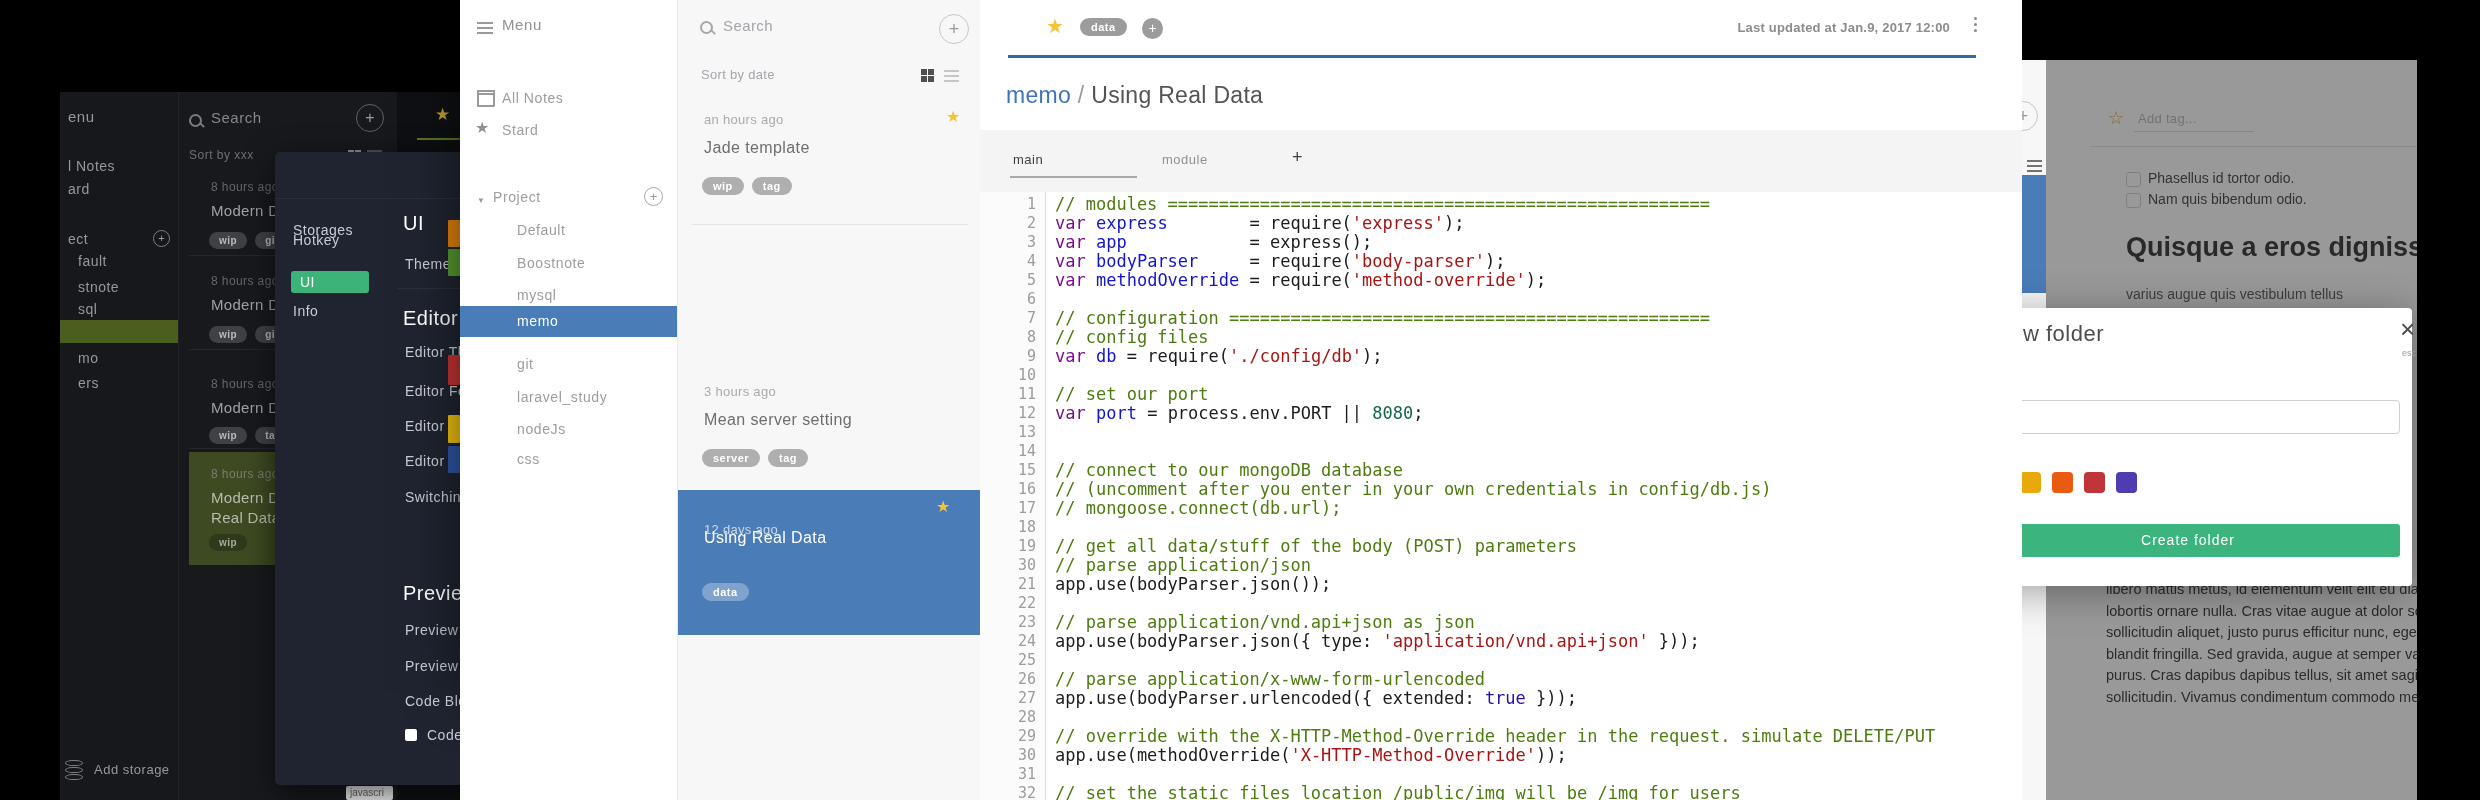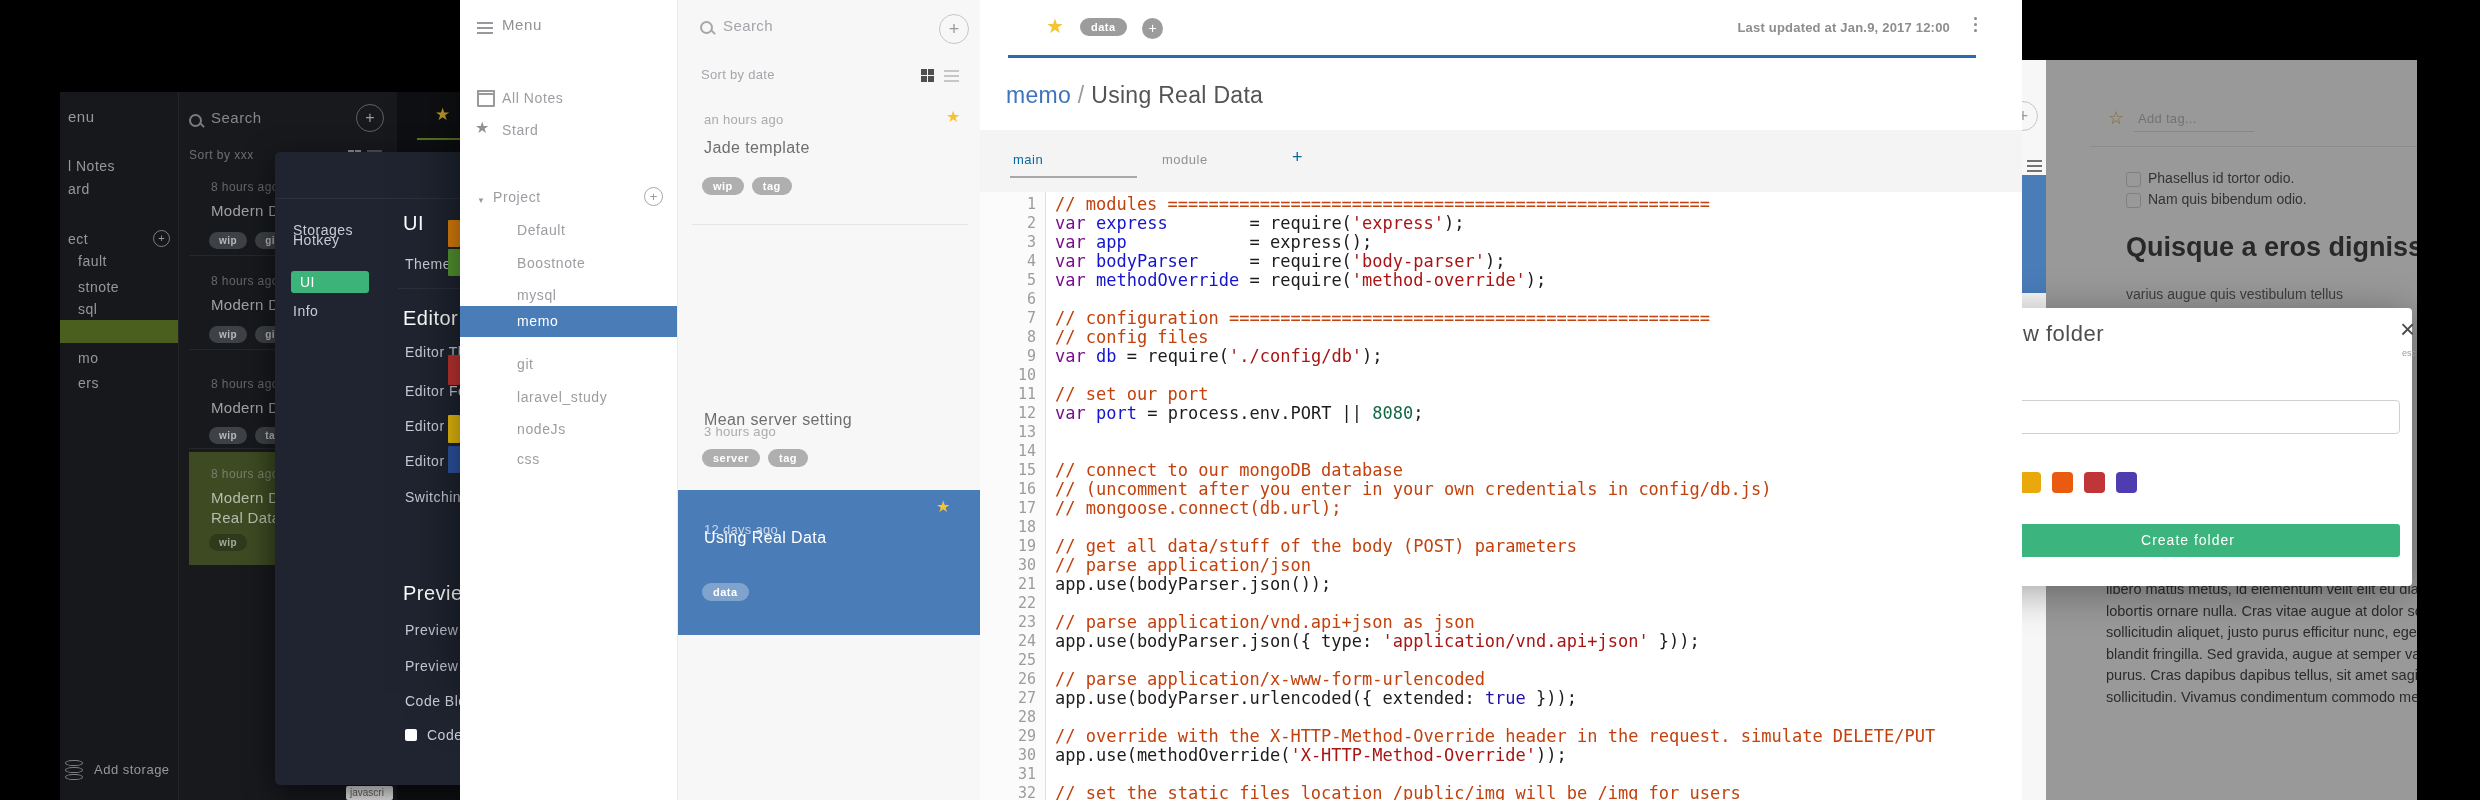--- a/index.html
+++ b/index.html
@@ -56,30 +56,30 @@
   .nl-div{height:1px;background:#e4e4e4;}
   .nl-selbg{background:#4a7cb8;}
   .ystar{color:#f5c435;}
   
   .ed-updated{color:#8b8d8f;font-size:13px;font-weight:bold;letter-spacing:.2px;text-align:right;}
   .ed-title{font-size:23px;letter-spacing:.3px;white-space:nowrap;}
   .ed-title .crumb{color:#3e74b9;}
   .ed-title .sep{color:#9a9a9a;}
   .ed-title .ttl{color:#545454;}
   .tabstrip{background:#f4f4f5;}
-  .tab-lab{font-size:13px;letter-spacing:.5px;color:#0369a1;}
+  .tab-lab{font-size:13px;letter-spacing:.5px;color:#404040;}
   .tab-lab.inactive{color:#919191;}
   .codewrap{background:#fff;overflow:hidden;}
   .gutter{position:absolute;left:0;top:0;bottom:0;width:66px;background:#fbfbfb;border-right:1px solid #dfdfdf;
           padding-top:3px;box-sizing:border-box;}
   .gutter div{font-family:"DejaVu Sans Mono",monospace;font-size:15px;line-height:19px;color:#9c9c9c;
               text-align:right;padding-right:9px;}
   .code{position:absolute;left:67px;top:3px;right:0;bottom:0;font-family:"DejaVu Sans Mono",monospace;
         font-size:17px;line-height:19px;white-space:pre;color:#1c1c1c;padding-left:8px;}
-  .tk-c{color:#c2410c}.tk-k{color:#7a0d8f}.tk-d{color:#1414cc}.tk-s{color:#a81414}
+  .tk-c{color:#4d7c0f}.tk-k{color:#7a0d8f}.tk-d{color:#1414cc}.tk-s{color:#a81414}
   .tk-n{color:#116644}.tk-a{color:#2211aa}.tk-p{color:#1c1c1c}
   
   .rw{left:2022px;top:60px;width:395px;height:740px;background:#fff;overflow:hidden;z-index:6;}
   .rw-content{left:24px;top:0;width:371px;height:740px;background:#fff;overflow:hidden;}
   .rw-overlay{left:24px;top:0;width:371px;height:740px;background:rgba(28,28,28,.45);}
   .cb{width:13px;height:13px;border:1.5px solid #cfcfcf;border-radius:3px;background:#fff;}
   .rw-cbl{color:#474747;font-size:14px;white-space:nowrap;}
   .modal{background:#fff;border-radius:4px;box-shadow:0 6px 40px rgba(0,0,0,.35);}
   .swatch{display:inline-block;width:21px;height:21px;border-radius:4px;margin-right:11px;}
   .para div{font-size:14.5px;line-height:21.5px;color:#383838;white-space:nowrap;}
@@ -257,21 +257,21 @@
         <div class="abs star ystar" style="left:268px;top:7px;font-size:16px;"></div>
         <div class="abs nl-title" style="left:26px;top:39px;">Jade template</div>
         <div class="abs" style="left:24px;top:76px;">
           <span class="pill">wip</span><span class="pill">tag</span>
         </div>
         <div class="abs nl-div" style="left:14px;bottom:0;width:276px;"></div>
       </div>
 
 
       <div class="abs" style="left:0;top:372px;width:303px;height:118px;">
-        <div class="abs nl-time" style="left:26px;top:12px;margin-top:40px;">3 hours ago</div>
+        <div class="abs nl-time" style="left:26px;top:12px;">3 hours ago</div>
         <div class="abs nl-title" style="left:26px;top:39px;">Mean server setting</div>
         <div class="abs" style="left:24px;top:76px;">
           <span class="pill">server</span><span class="pill">tag</span>
         </div>
       </div>
 
       <div class="abs nl-selbg" style="left:0;top:490px;width:303px;height:145px;">
         <div class="abs nl-time" style="left:26px;top:12px;color:#c9d8ea;margin-top:20px;">12 days ago</div>
         <div class="abs star ystar" style="left:258px;top:7px;font-size:16px;"></div>
         <div class="abs nl-title" style="left:26px;top:39px;color:#fff;">Using Real Data</div>

